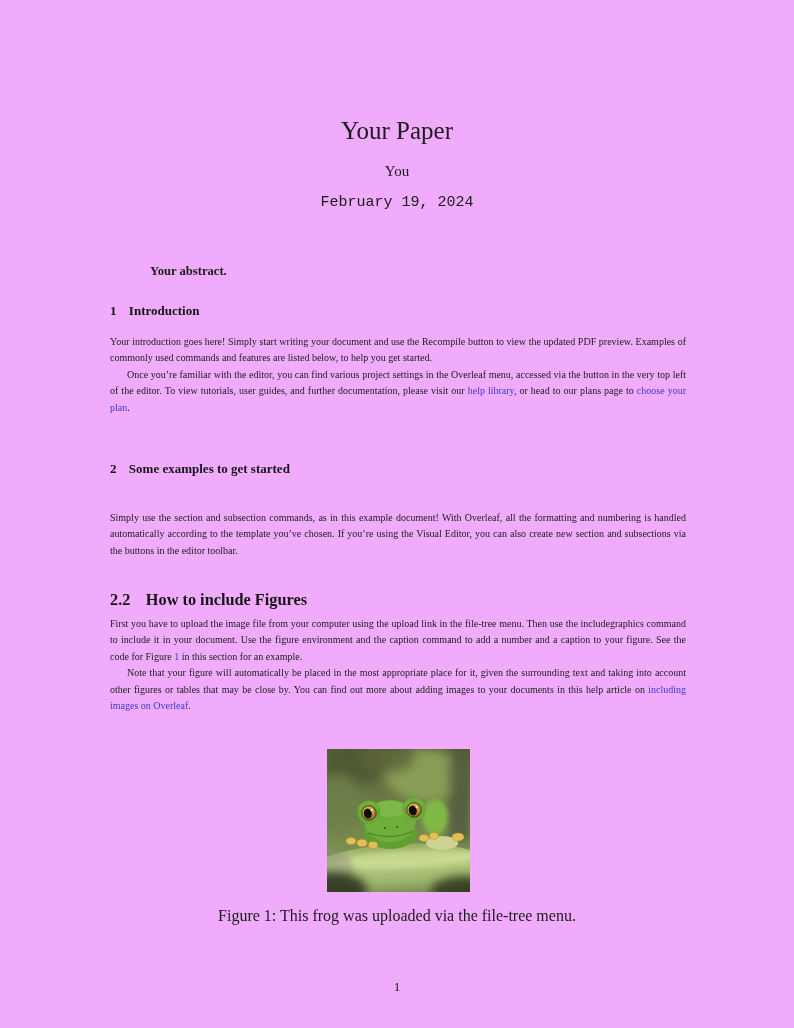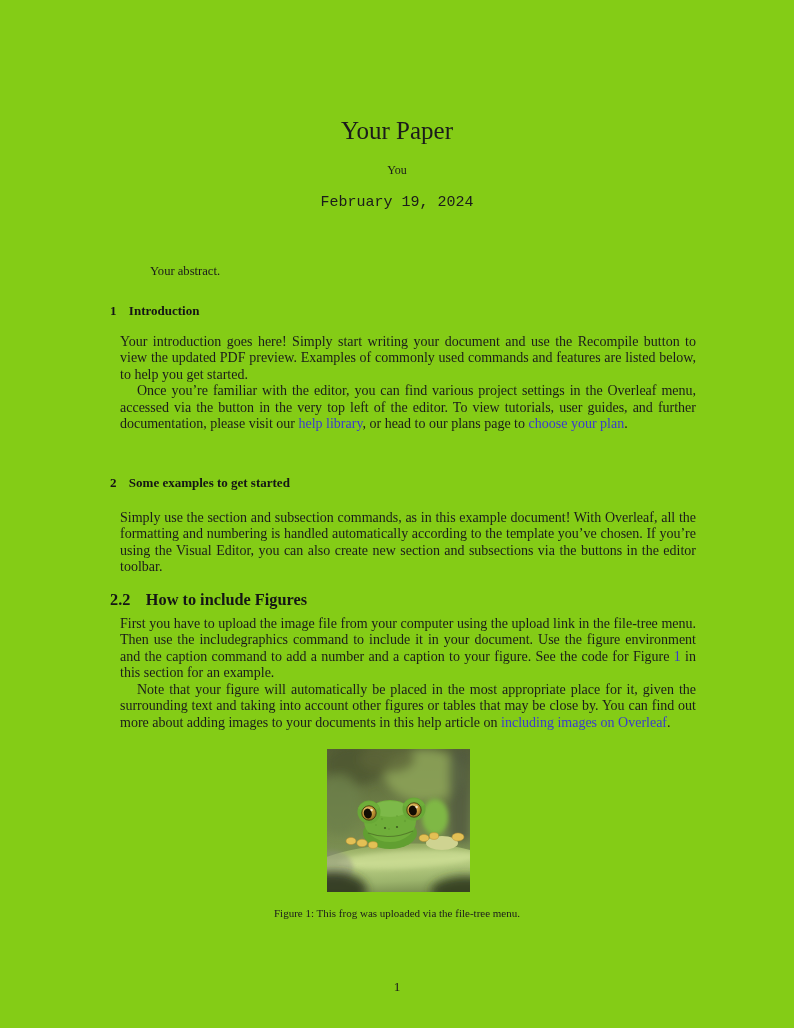--- a/index.html
+++ b/index.html
@@ -1,52 +1,52 @@
 <!DOCTYPE html>
 <html style="--link: #3b3bce;"><head>
 <meta charset="utf-8">
 <title>Your Paper</title>
 <style>
   html,body { margin:0; padding:0; background:#ffffff; }
   .page {
-    position:relative; width:794px; height:1028px; background:#84cc16;
+    position:relative; width:794px; height:1028px; background:#f0abfc;
     font-family:"Liberation Serif","DejaVu Serif",serif;
     color:#1b1b1b; overflow:hidden;
   }
   .centered { position:absolute; left:0; width:794px; text-align:center; margin:0; }
   .title    { top:117px; font-size:25px; font-weight:400; }
-  .author   { top:163px; font-size:12px; }
+  .author   { top:163px; font-size:15px; }
   .date     { top:194px; font-size:15px;font-family:Liberation Mono, monospace; }
   .abstract-head { top:243px; font-size:13.4px; font-weight:700; }
-  .abstract-body { position:absolute; left:150px; top:264px; font-size:12.6px; margin:0; }
+  .abstract-body { position:absolute; left:150px; top:264px; font-size:12.6px; margin:0;font-weight:bold; }
 
   h2.sec, h3.sec { position:absolute; left:110px; margin:0; font-weight:700; color:#151515; }
   h2.sec { font-size:13px; line-height:22px; }
   h3.sec { font-size:16.3px; line-height:19px; }
   .sec .num { display:inline-block; margin-right:0.95em; }
   .sec-1  { top:300px; }
   .body-1 { top:334px; }
-  .sec-2  { top:472px;text-align:center; }
+  .sec-2  { top:458px;text-align:center; }
   .sec-21 { top:483px; }
   .body-21{ top:510px; }
   .sec-22 { top:590px;text-align:center; }
   .body-22{ top:616px; }
 
   .block {
-    position:absolute; left:120px; width:576px;
-    font-size:14px; line-height:16.45px; text-align:justify;
+    position:absolute; left:110px; width:576px;
+    font-size:10px; line-height:16.45px; text-align:justify;
   }
   .block p { margin:0; }
   .block p.indent { text-indent:17px; }
 
   a.doclink { color:var(--link,#3b3bce); text-decoration:none; cursor:pointer; }
 
   figure.fig { position:absolute; left:327px; top:749px; width:143px; height:143px; margin:0; }
   figure.fig svg { display:block; }
-  .caption { top:907px; font-size:11px; }
+  .caption { top:907px; font-size:16px; }
   .pageno  { top:979px; font-size:13.4px; }
 </style>
 </head>
 <body>
 
 <div class="page">
 
   <h1 class="centered title">Your Paper</h1>
   <div class="centered author">You</div>
   <div class="centered date">February 19, 2024</div>

